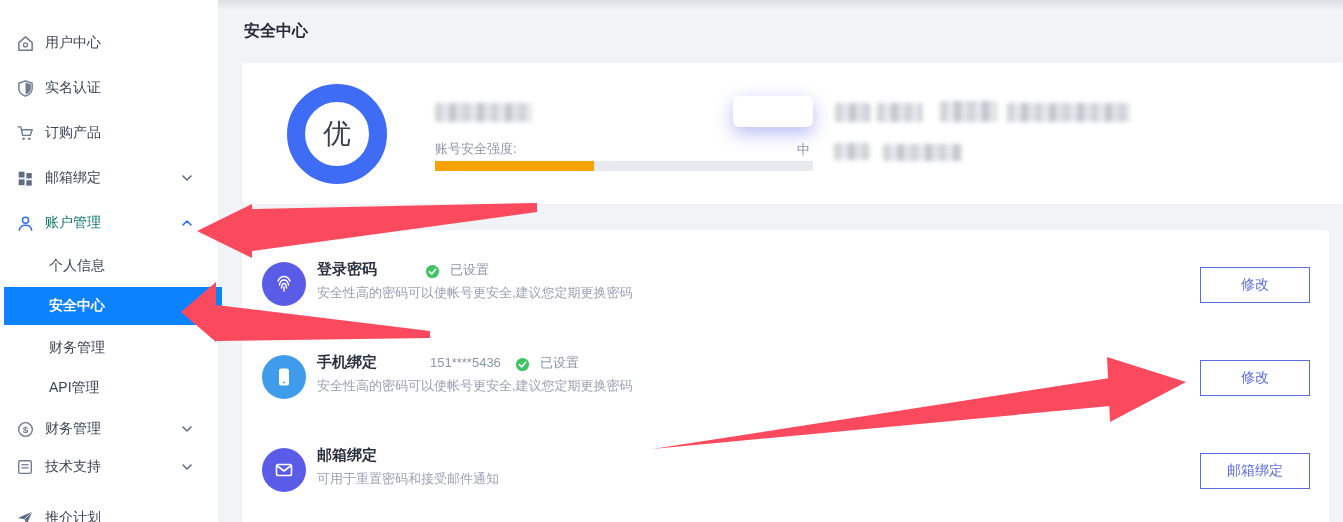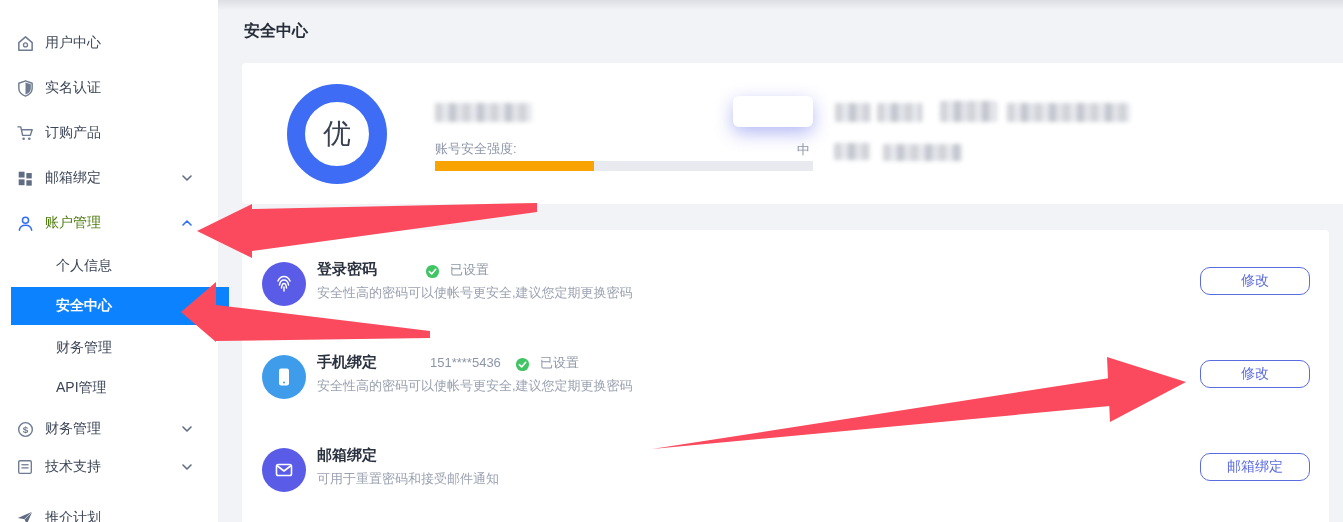--- a/index.html
+++ b/index.html
@@ -9,22 +9,22 @@
     background:#f2f3f7;
   }
   .abs{position:absolute;}
 
   
   #sidebar{left:0;top:0;width:218px;height:522px;background:#ffffff;z-index:2;}
   .side-item{position:absolute;left:0;width:218px;height:38px;display:flex;align-items:center;cursor:pointer;}
   .side-item .ic{position:absolute;left:15px;width:20px;height:20px;display:flex;align-items:center;justify-content:center;}
   .side-item .lbl{position:absolute;left:45px;font-size:14px;color:#3c4556;white-space:nowrap;}
   .side-item .chev{position:absolute;left:180px;width:14px;height:14px;}
-  .side-item.active-parent .lbl{color:#4d7c0f;}
-  .side-sub{position:absolute;left:11px;width:218px;height:38px;display:flex;align-items:center;cursor:pointer;text-align:center;}
+  .side-item.active-parent .lbl{color:#0f766e;}
+  .side-sub{position:absolute;left:4px;width:218px;height:38px;display:flex;align-items:center;cursor:pointer;text-align:center;}
   .side-sub .lbl{position:absolute;left:45px;font-size:14px;color:#3c4556;white-space:nowrap;}
   .side-sub.active{background:#0d82ff;}
   .side-sub.active .lbl{color:#ffffff;font-weight:bold;}
 
   
   #main{left:218px;top:0;width:1125px;height:522px;background:#f2f3f7;}
   #top-shade{left:0;top:0;width:1125px;height:10px;background:linear-gradient(#dcdee4,#f2f3f7);}
   #page-title{left:26px;top:21px;font-size:16px;font-weight:bold;color:#262c38;}
 
   #card-profile{left:24px;top:63px;width:1101px;height:141px;background:#fff;border-radius:4px 0 0 4px;}
@@ -43,22 +43,22 @@
     box-shadow:0 6px 18px rgba(90,100,230,.45);}
 
   #card-security{left:24px;top:230px;width:1087px;height:310px;background:#fff;border-radius:4px;}
   .sec-row{position:absolute;left:0;width:1087px;height:70px;}
   .sec-ic{position:absolute;left:20px;top:4px;width:44px;height:44px;border-radius:50%;
     display:flex;align-items:center;justify-content:center;}
   .sec-title{position:absolute;left:75px;top:2px;font-size:15px;font-weight:bold;color:#2b3240;}
   .sec-value{position:absolute;top:4px;font-size:13px;color:#8d96a8;}
   .sec-badge{position:absolute;top:3px;display:flex;align-items:flex-end;gap:10px;font-size:13px;color:#8d96a8;}
   .sec-desc{position:absolute;left:75px;top:26px;font-size:13px;color:#9aa1b0;}
-  .sec-btn{position:absolute;left:958px;width:110px;height:28px;background:#fff;border:1px solid #5b6be0;
-    border-radius:10px;color:#5b6be0;font-size:14px;display:flex;align-items:center;justify-content:center;
+  .sec-btn{position:absolute;left:958px;width:110px;height:36px;background:#fff;border:1px solid #5b6be0;
+    border-radius:0;color:#5b6be0;font-size:14px;display:flex;align-items:center;justify-content:center;
     cursor:pointer;font-family:inherit;}
 
   #arrows{left:0;top:0;width:1343px;height:522px;pointer-events:none;z-index:5;}
 </style>
 </head>
 <body>
 
 <div id="sidebar" class="abs">
 
   <div class="side-item" style="top:24px;">

